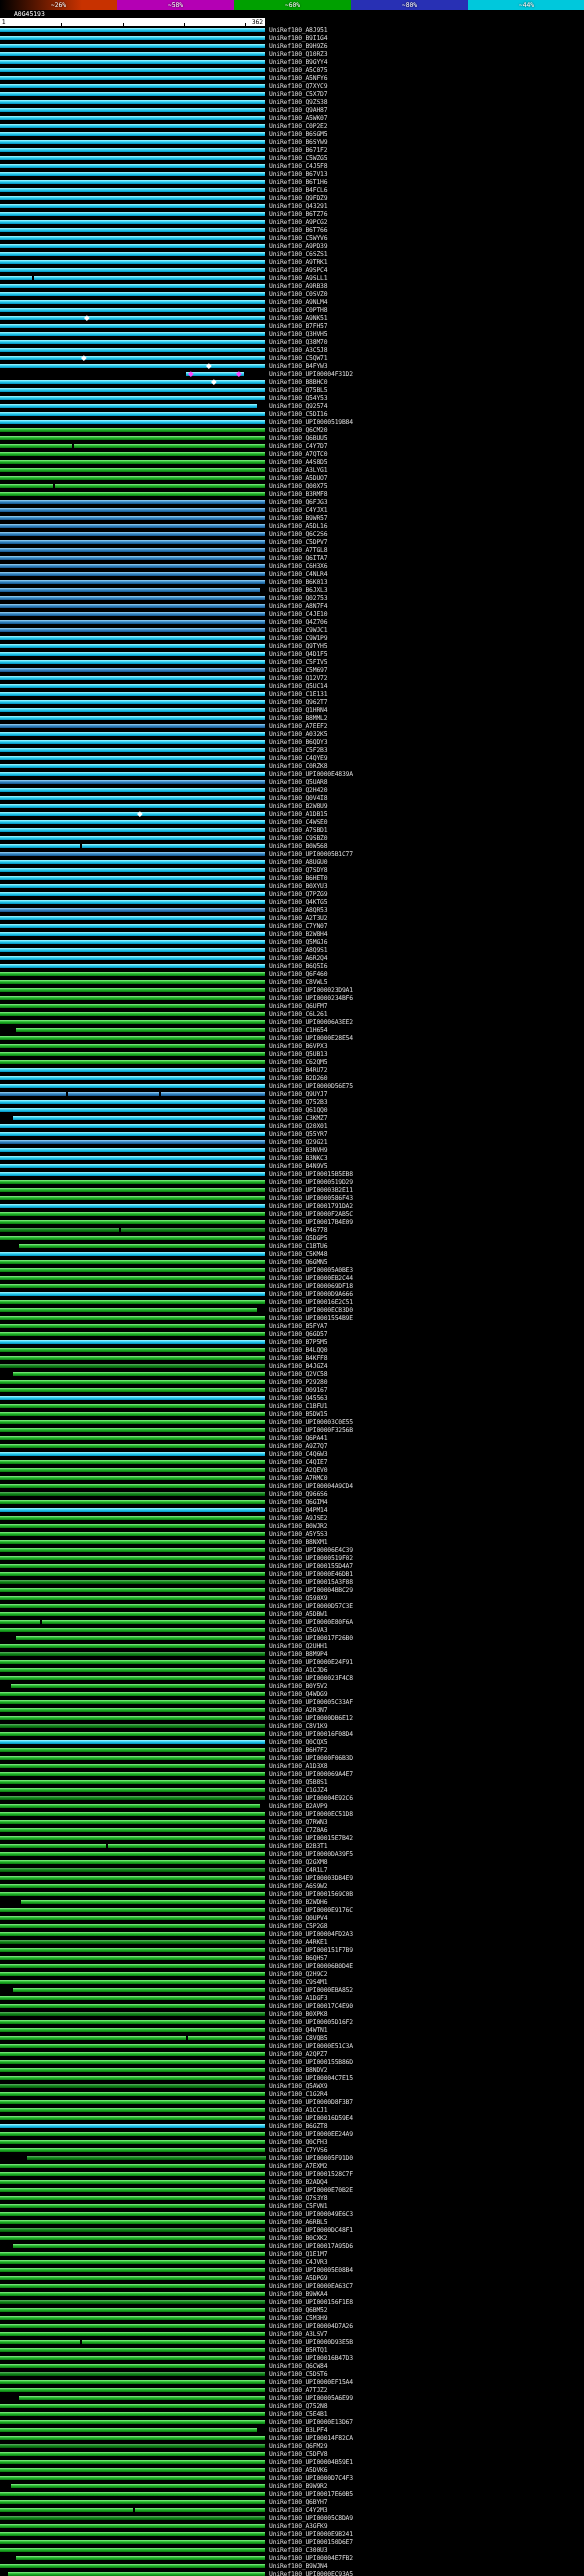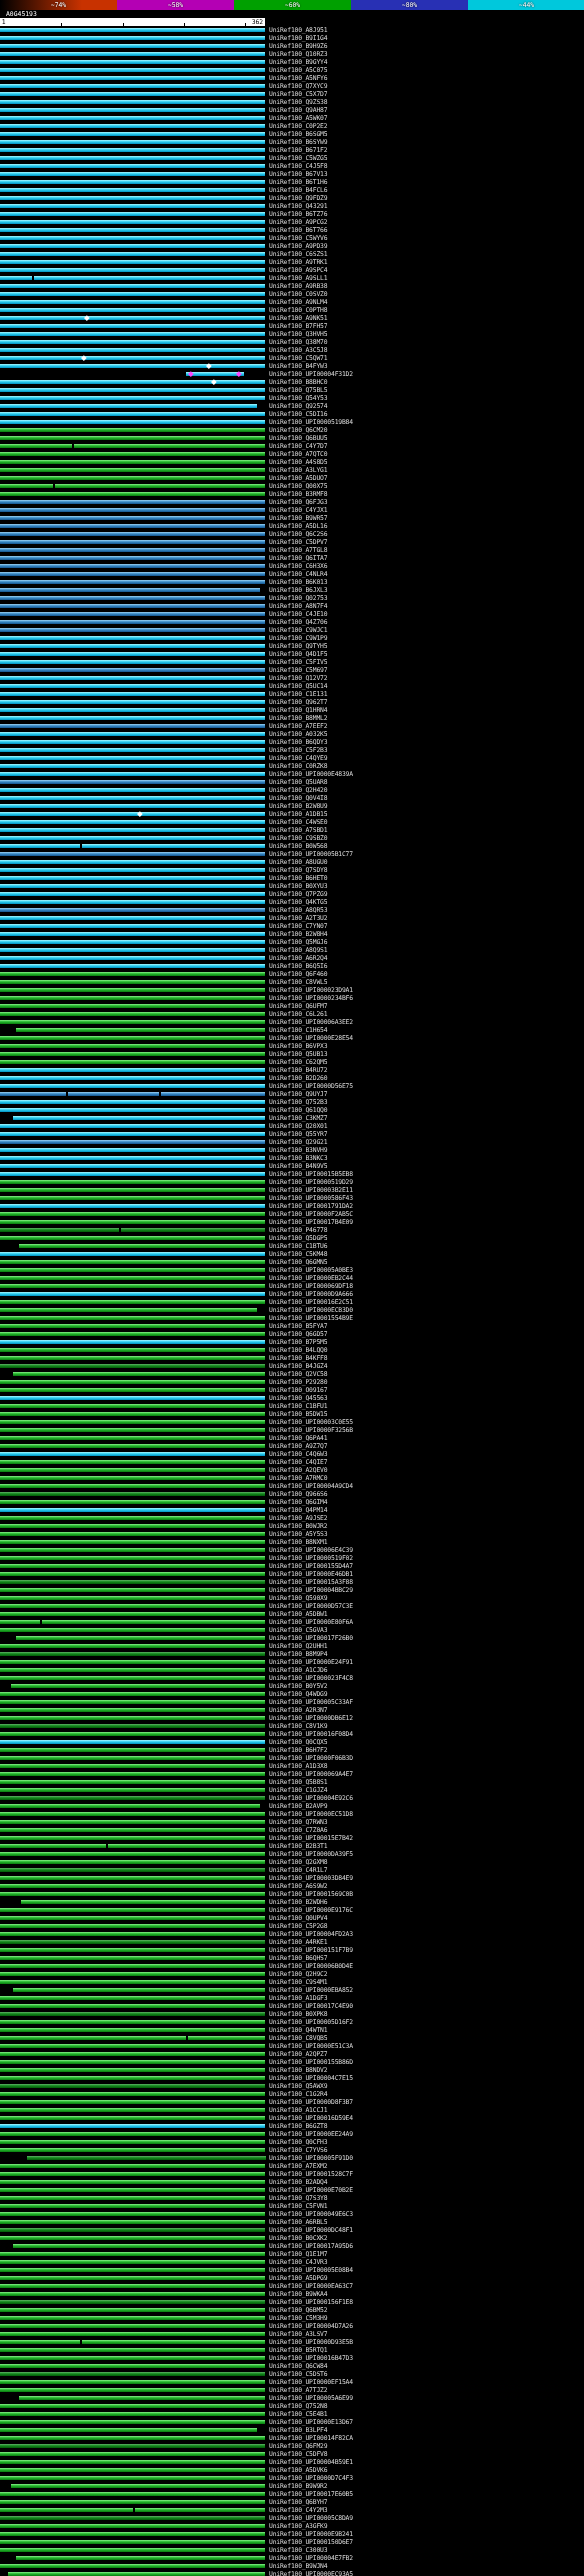--- a/index.html
+++ b/index.html
@@ -4,21 +4,21 @@
 <style>
   html,body{margin:0;padding:0;background:#000;}
   body{width:585px;height:2576px;overflow:hidden;position:relative;
        font-family:"DejaVu Sans Mono",monospace;}
   
   .scalebar{display:flex;height:10px;width:585px;}
   .seg{flex:1;display:flex;align-items:center;justify-content:center;
        color:#fff;font-size:6.4px;line-height:10px;text-shadow:0 0 1.8px #000;}
   
   .queryrow{height:8.2px;background:#000;color:#fff;font-size:6.4px;
-            display:flex;align-items:flex-end;padding-left:6px;}
+            display:flex;align-items:flex-end;padding-left:14px;}
   
   .ruler{height:8.2px;position:relative;background:#000;}
   .ruler-band{position:absolute;left:0;top:0;width:265px;height:8.2px;background:#fff;}
   .rl{position:absolute;top:0;font-size:6.4px;line-height:8.2px;color:#000;}
   .rs{left:1.8px;}
   .re{right:1.8px;}
   .tick{position:absolute;bottom:0;width:0.9px;height:3.7px;background:#000;}
   
   #rows{width:585px;}
   .row{height:8px;position:relative;background:#000;}
@@ -35,21 +35,21 @@
        color:#d9d9d9;white-space:nowrap;letter-spacing:-0.2px;}
   
   .footer{height:12.8px;display:flex;justify-content:space-between;align-items:center;
           color:#fff;font-size:7.3px;padding:0 3.7px;background:#000;}
 </style>
 </head>
 <body>
 
 <div class="scalebar">
     <div class="seg" style="background: linear-gradient(90deg, rgb(0, 0, 0) 0%, rgb(200, 50, 0) 70%);">
-      <span>~74%</span>
+      <span>~26%</span>
     </div>
     <div class="seg" style="background: rgb(180, 0, 180);">
       <span>~58%</span>
     </div>
     <div class="seg" style="background: rgb(0, 160, 0);">
       <span>~60%</span>
     </div>
     <div class="seg" style="background: rgb(40, 48, 180);">
       <span>~80%</span>
     </div>

